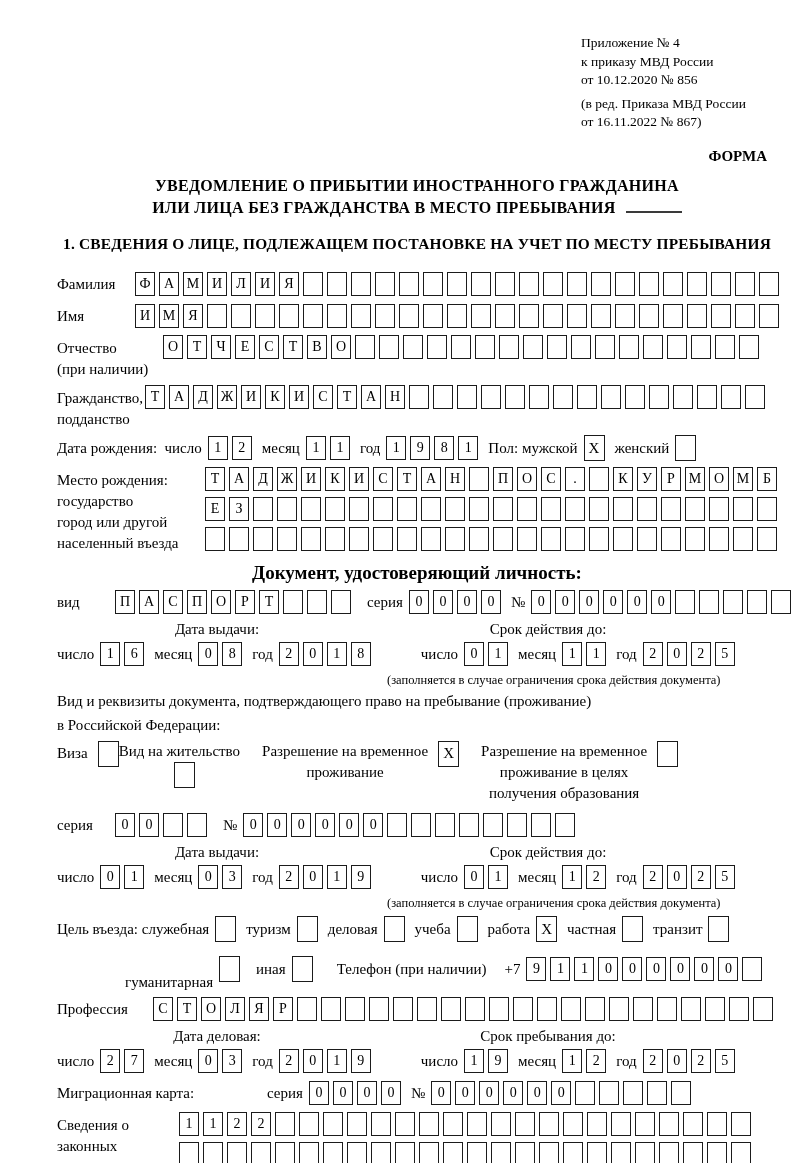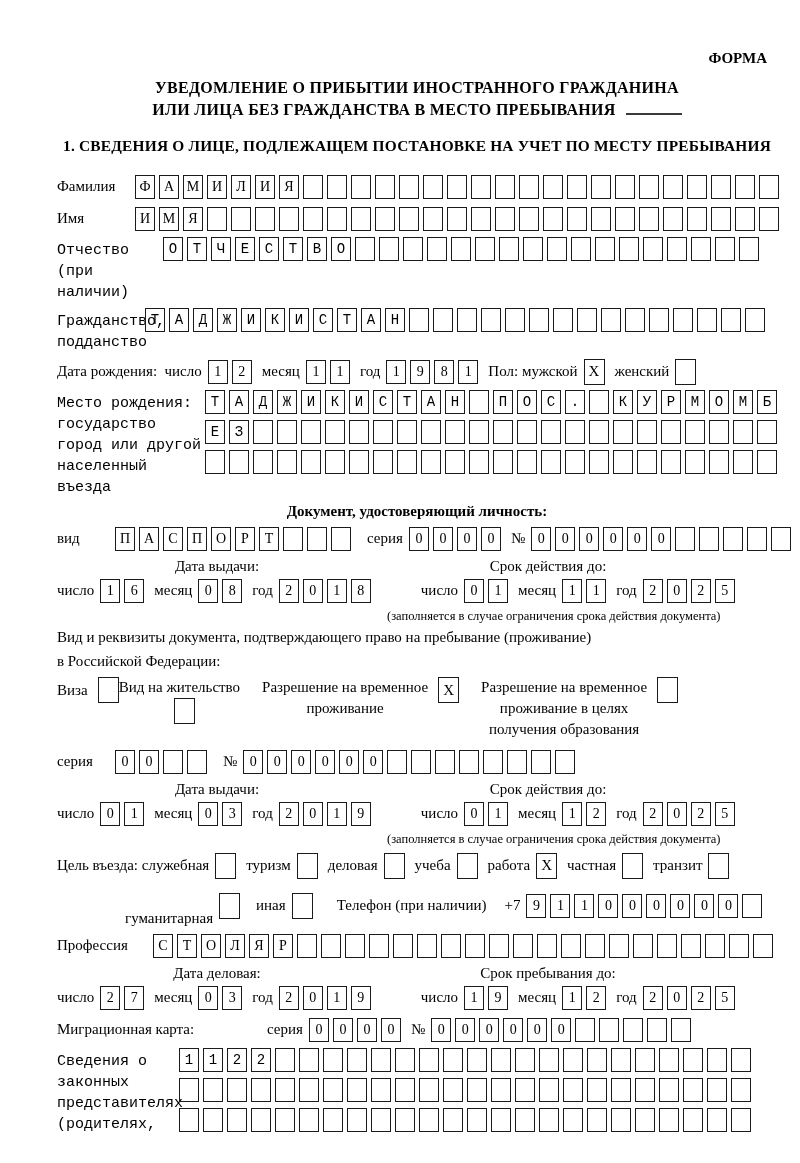--- a/index.html
+++ b/index.html
@@ -16,37 +16,44 @@
 
   .fieldrow{display:flex;align-items:center;margin-bottom:5px;min-height:27px;}
   .fieldrow.compact{min-height:18px;margin-bottom:2px;}
   .fieldrow.top{align-items:flex-start;}
   .seg-label{font-size:15px;margin-right:6px;white-space:pre;flex:0 0 auto;}
   .cells{display:inline-flex;margin-right:6px;flex:0 0 auto;}
   .cell{display:inline-flex;align-items:center;justify-content:center;width:20px;height:24px;
         border:1.8px solid #1b1b1b;margin-right:4px;box-sizing:border-box;font-size:14px;flex:0 0 auto;}
   .cbox{display:inline-flex;align-items:center;justify-content:center;width:21px;height:26px;
         border:1.8px solid #1b1b1b;box-sizing:border-box;font-size:15px;margin-right:10px;flex:0 0 auto;}
-  .multirow{display:flex;margin-bottom:5px;font-family:Liberation Mono, monospace;}
+  .multirow{display:flex;margin-bottom:5px;}
   .mr-labels{flex:0 0 auto;font-size:15px;line-height:21px;padding-top:3px;}
   .cellrow{margin-bottom:3px;height:27px;}
-  .center-line{text-align:center;font-weight:bold;font-size:15px;margin:2px 0 5px;}
+  .center-line{text-align:center;font-weight:bold;font-size:19px;margin:2px 0 5px;}
   .textline{font-size:15px;margin:2px 0 7px;}
   .note{font-size:12.5px;margin-bottom:5px;}
   .opt{display:inline-flex;flex:0 0 auto;justify-content:space-between;}
   .opt.center{align-items:center;}
   .opt.top{align-items:flex-start;}
   .opt-lines{font-size:15px;line-height:21px;text-align:center;}
   .opt .cbox{margin-left:10px;margin-right:0;}
 </style>
 </head>
 <body>
 
 <div class="page">
 
+  <div class="header-note">
+    <div>Приложение № 4</div>
+    <div>к приказу МВД России</div>
+    <div>от 10.12.2020 № 856</div>
+    <div>(в ред. Приказа МВД России</div>
+    <div>от 16.11.2022 № 867)</div>
+  </div>
 
   <div class="forma">ФОРМА</div>
 
   <div class="title">
     <div>УВЕДОМЛЕНИЕ О ПРИБЫТИИ ИНОСТРАННОГО ГРАЖДАНИНА</div>
     <div><span>ИЛИ ЛИЦА БЕЗ ГРАЖДАНСТВА В МЕСТО ПРЕБЫВАНИЯ</span><span class="blank-line"></span></div>
   </div>
 
   <div class="section-title">1. СВЕДЕНИЯ О ЛИЦЕ, ПОДЛЕЖАЩЕМ ПОСТАНОВКЕ НА УЧЕТ ПО МЕСТУ ПРЕБЫВАНИЯ</div>
 

